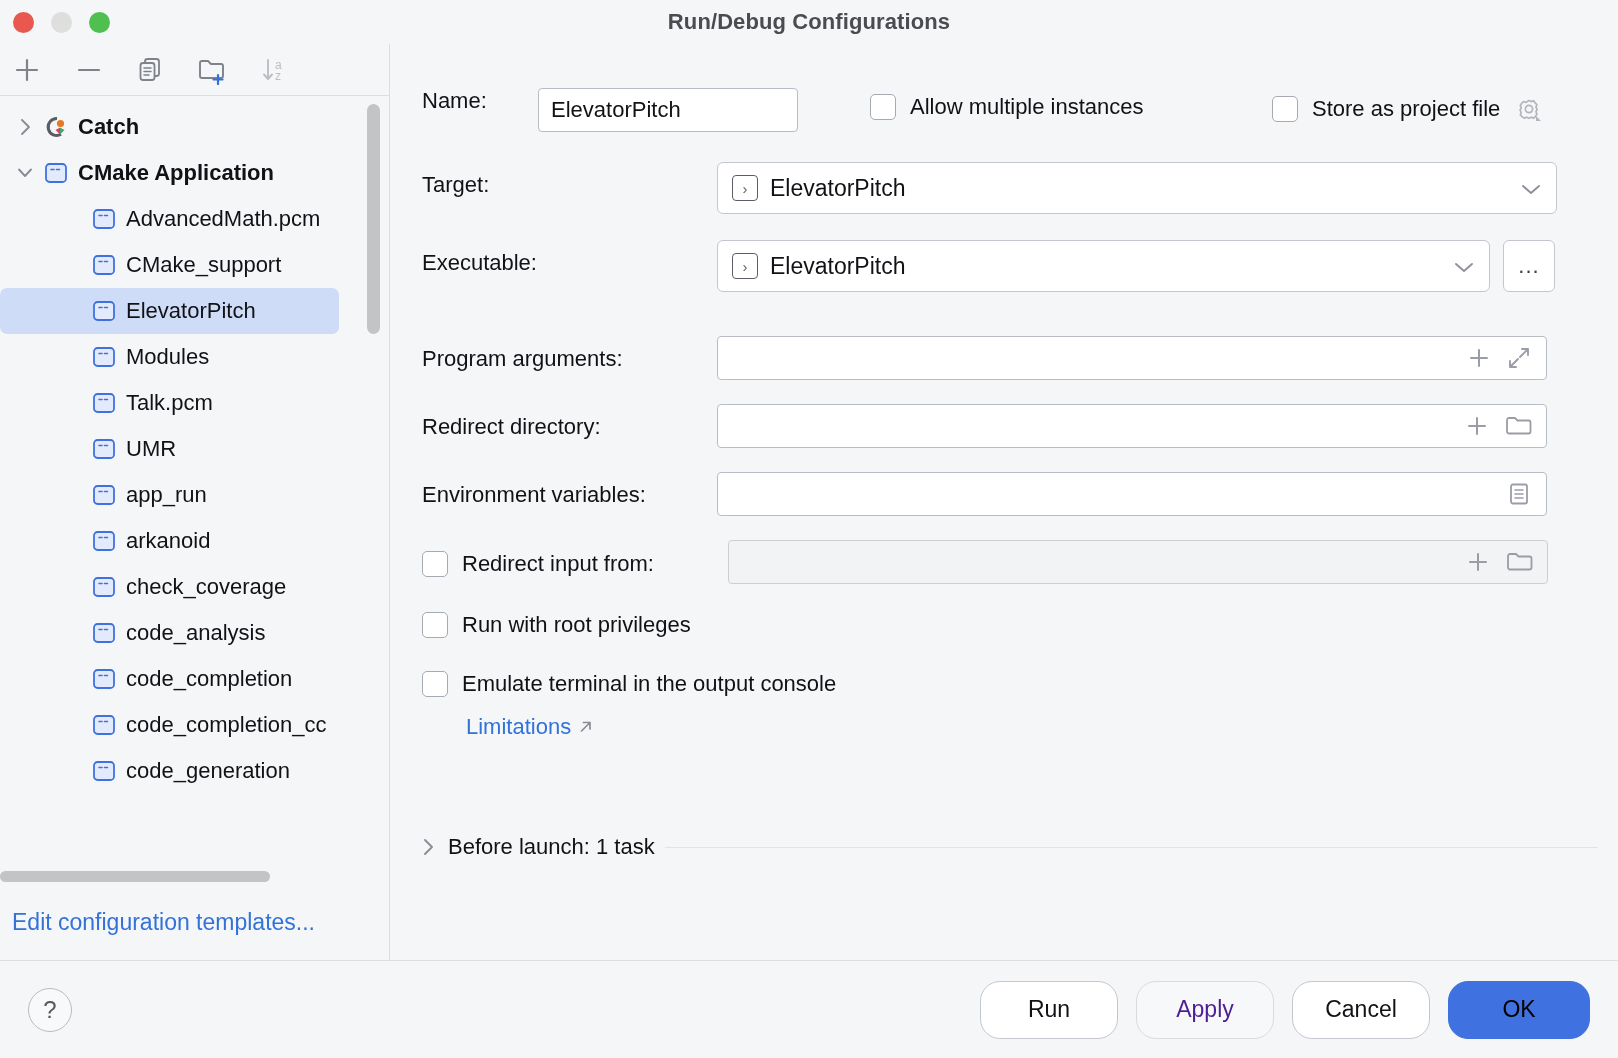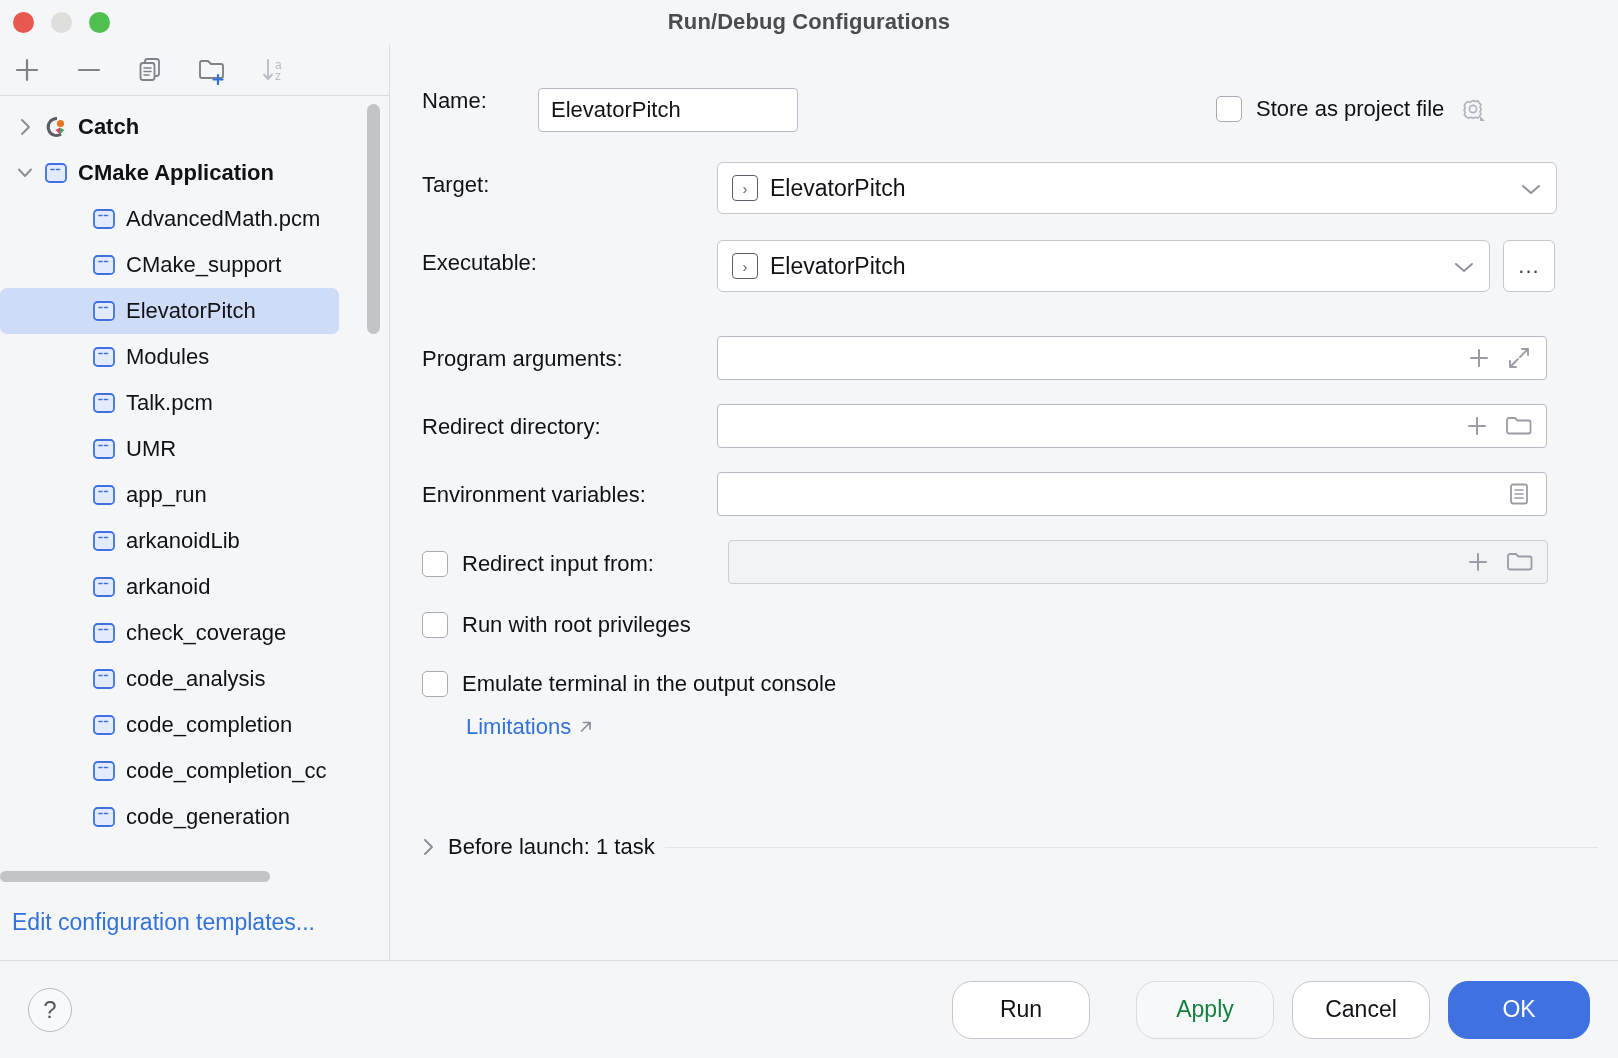--- a/index.html
+++ b/index.html
@@ -127,22 +127,22 @@
     width: 44px; height: 44px; border-radius: 50%; border: 1.6px solid #b9bcc4;
     display: flex; align-items: center; justify-content: center;
     font-size: 24px; color: #55585f; background: #f8f9fa;
   }
   .btns { margin-left: auto; display: flex; gap: 18px; }
   .btn {
     min-width: 138px; height: 58px; border-radius: 20px; border: 1px solid #c5c7ce;
     background: #ffffff; display: flex; align-items: center; justify-content: center;
     font-size: 23px; color: #111216; padding: 0 18px;
   }
-  .btn.disabled { color: #15803d; border-color: #d9dbe0; background: #f7f8f9; margin-left: 28px; }
-  .btn.primary { background: #3f72e0; border-color: #3f72e0; color: #ffffff; min-width: 142px; }
+  .btn.disabled { color: #4c1d95; border-color: #d9dbe0; background: #f7f8f9; }
+  .btn.primary { background: #3f72e0; border-color: #3f72e0; color: #000000; min-width: 142px; }
 </style>
 </head>
 <body>
 
 <div class="window">
 
   <div class="titlebar">
     <div class="traffic">
       <div class="tl red"></div>
       <div class="tl yellow"></div>
@@ -291,30 +291,20 @@
               <span class="tlabel">app_run</span>
             </div>
             <div class="trow">
               <span class="indent"></span>
               <span class="ticon" style="margin-right: 6px;">
                 <svg width="26" height="24" viewBox="0 0 26 24">
                   <rect x="3" y="3" width="20" height="18" rx="3.5" fill="#e3eafc" stroke="#3f72e0" stroke-width="1.8"></rect>
                   <path d="M8 8.5 h3 M13.5 8.5 h3" stroke="#3f72e0" stroke-width="1.6" stroke-linecap="round"></path>
                 </svg>
               </span>
-              <span class="tlabel">arkanoidLib</span>
-            </div>
-            <div class="trow">
-              <span class="indent"></span>
-              <span class="ticon" style="margin-right: 6px;">
-                <svg width="26" height="24" viewBox="0 0 26 24">
-                  <rect x="3" y="3" width="20" height="18" rx="3.5" fill="#e3eafc" stroke="#3f72e0" stroke-width="1.8"></rect>
-                  <path d="M8 8.5 h3 M13.5 8.5 h3" stroke="#3f72e0" stroke-width="1.6" stroke-linecap="round"></path>
-                </svg>
-              </span>
               <span class="tlabel">arkanoid</span>
             </div>
             <div class="trow">
               <span class="indent"></span>
               <span class="ticon" style="margin-right: 6px;">
                 <svg width="26" height="24" viewBox="0 0 26 24">
                   <rect x="3" y="3" width="20" height="18" rx="3.5" fill="#e3eafc" stroke="#3f72e0" stroke-width="1.8"></rect>
                   <path d="M8 8.5 h3 M13.5 8.5 h3" stroke="#3f72e0" stroke-width="1.6" stroke-linecap="round"></path>
                 </svg>
               </span>
@@ -372,22 +362,26 @@
 
     <div class="right">
 
       <div class="frow" style="left:32px; top:44px;">
         <span class="flabel" style="width:120px;">Name:</span>
       </div>
       <div class="txtinput" style="position:absolute; left:148px; top:44px; width:260px;">
         <span>ElevatorPitch</span>
       </div>
 
-
-      <div class="frow" style="left:826px; top:50px; gap:14px;">
+      <div class="frow" style="left:480px; top:50px; gap:14px;">
+        <span class="cbox"></span>
+        <span class="cblabel">Allow multiple instances</span>
+      </div>
+
+      <div class="frow" style="left:882px; top:50px; gap:14px;">
         <span class="cbox"></span>
         <span class="cblabel">Store as project file</span>
         <span class="ficon">
           <svg width="30" height="30" viewBox="0 0 30 30">
             <path d="M15 6.5 l2.3 1.1 2.4 -0.9 1.4 2.2 1.8 1.8 -0.9 2.4 1.1 2.3 -1.1 2.3 0.9 2.4 -1.4 2.2 -1.8 1.8 -2.4 -0.9 -2.3 1.1 -2.3 -1.1 -2.4 0.9 -2.2 -1.4 -1.8 -1.8 0.9 -2.4 -1.1 -2.3 1.1 -2.3 -0.9 -2.4 1.4 -2.2 1.8 -1.8 2.4 0.9 Z" fill="none" stroke="#b2b5bc" stroke-width="1.7" stroke-linejoin="round"></path>
             <circle cx="15" cy="15" r="3.6" fill="none" stroke="#b2b5bc" stroke-width="1.7"></circle>
             <path d="M22 22 L27 27 L22 27 Z" fill="#b2b5bc"></path>
           </svg>
         </span>
       </div>

